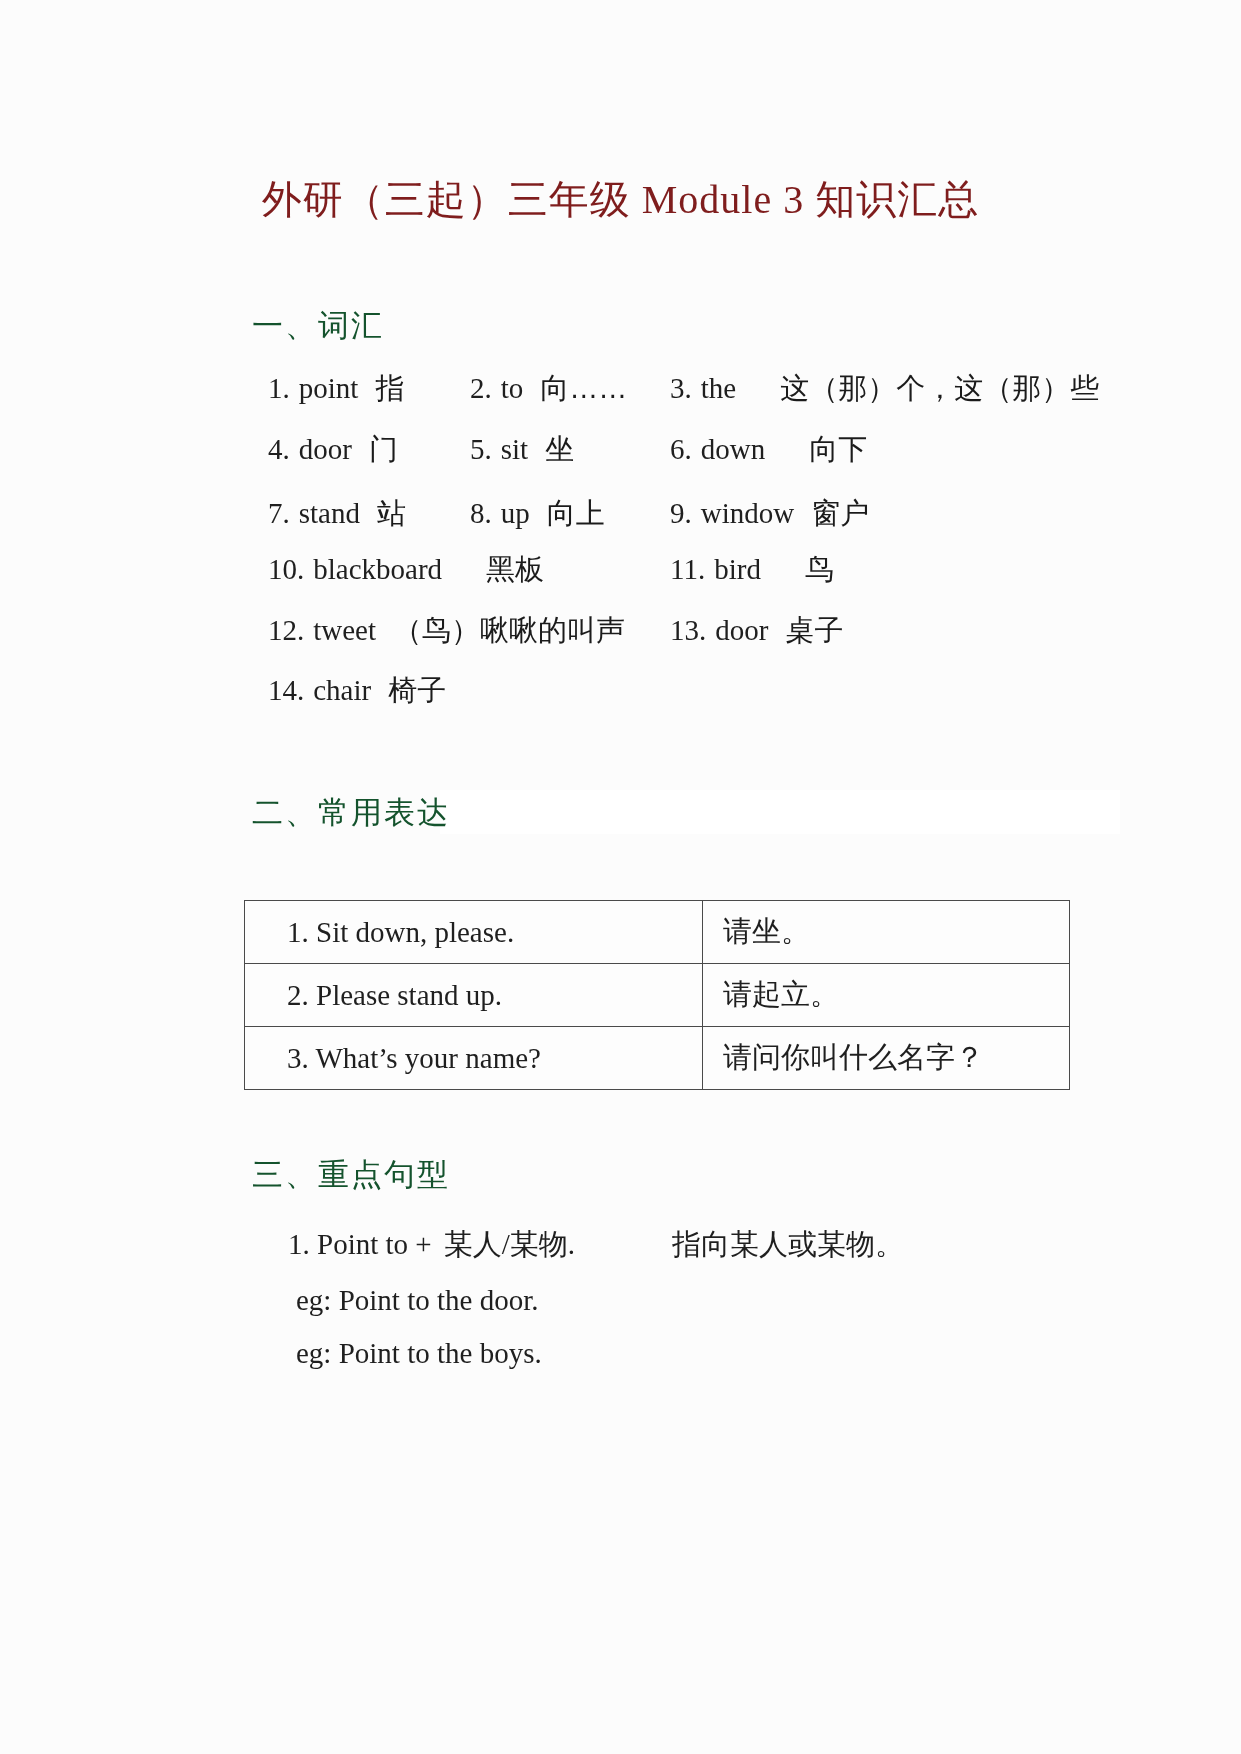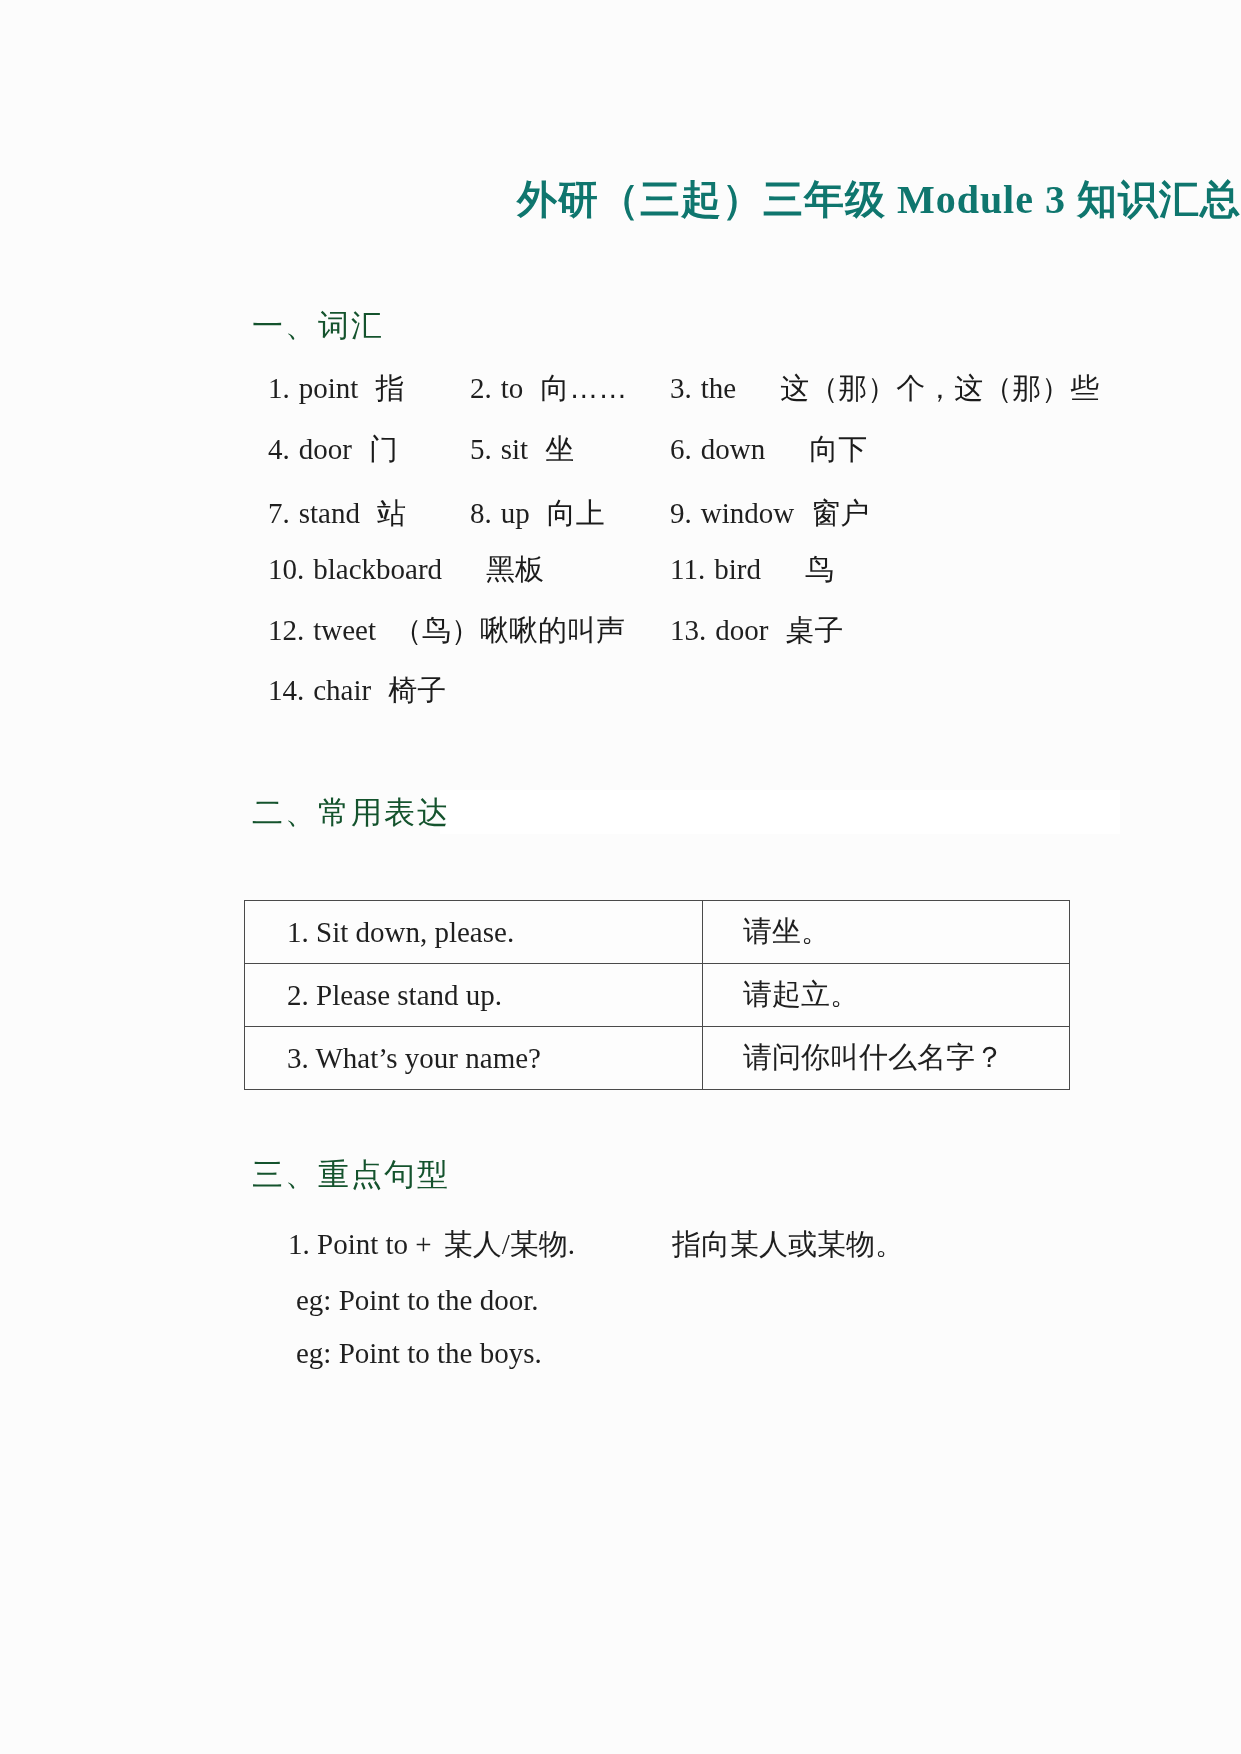--- a/index.html
+++ b/index.html
@@ -10,24 +10,24 @@
     color: #1f1f1f;
   }
   .page {
     position: relative;
     width: 1241px; height: 1754px;
     background: #fcfcfc;
     overflow: hidden;
   }
   .title {
     position: absolute; top: 172px; left: 0; width: 1241px;
-    text-align: right;
-    font-size: 40px; font-weight: bold;
+    text-align: center;
+    font-size: 40px; font-weight: normal;
     letter-spacing: 1px;
-    color: #0f766e;
+    color: #7f1d1d;
   }
   .sec-heading {
     position: absolute; left: 252px;
     font-size: 31px;
     font-family: "Liberation Sans", "DejaVu Sans", sans-serif;
     color: #14532d;
     letter-spacing: 2px;
     white-space: nowrap;
   }
   #sec1-heading { top: 305px; }
@@ -62,21 +62,21 @@
   }
   .expr-table td {
     border: 1px solid #4a4a4a;
     height: 60px;
     font-size: 29px;
     vertical-align: middle;
     background: #fdfdfd;
   }
   .expr-table td.en-cell { width: 414px; padding-left: 42px; }
   .expr-table td.zh-cell {
-    padding-left: 40px;
+    padding-left: 20px;
     font-family: "Liberation Sans", "DejaVu Sans", sans-serif;
   }
   .pattern-line {
     position: absolute; top: 1222px; left: 0; width: 1241px; height: 44px;
     font-size: 29px; line-height: 44px; white-space: nowrap;
   }
   .pattern-en { position: absolute; left: 288px; }
   .pattern-slot {
     font-family: Liberation Serif, serif;
     margin-left: 12px;

